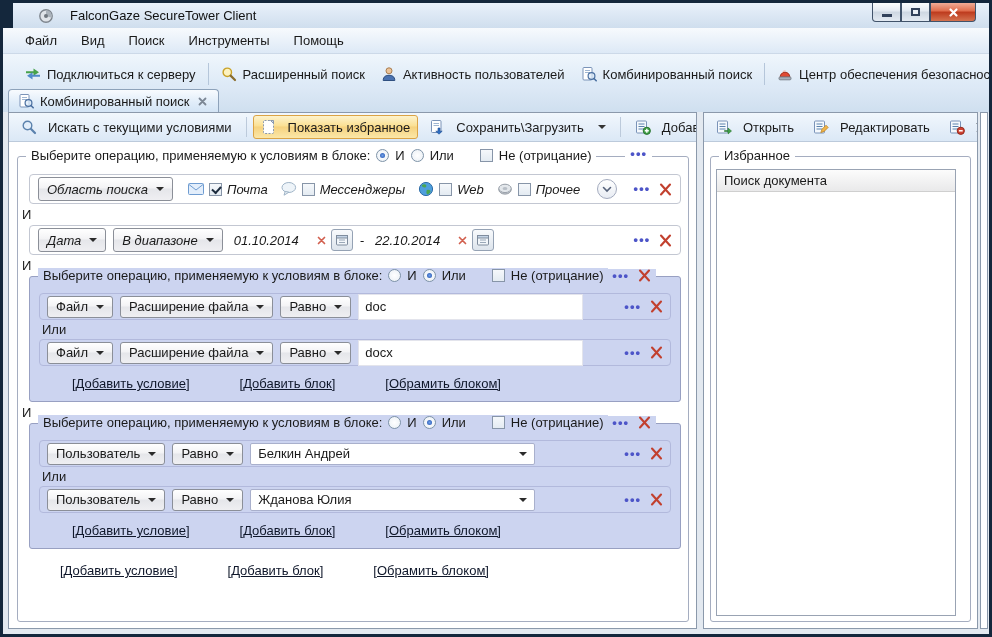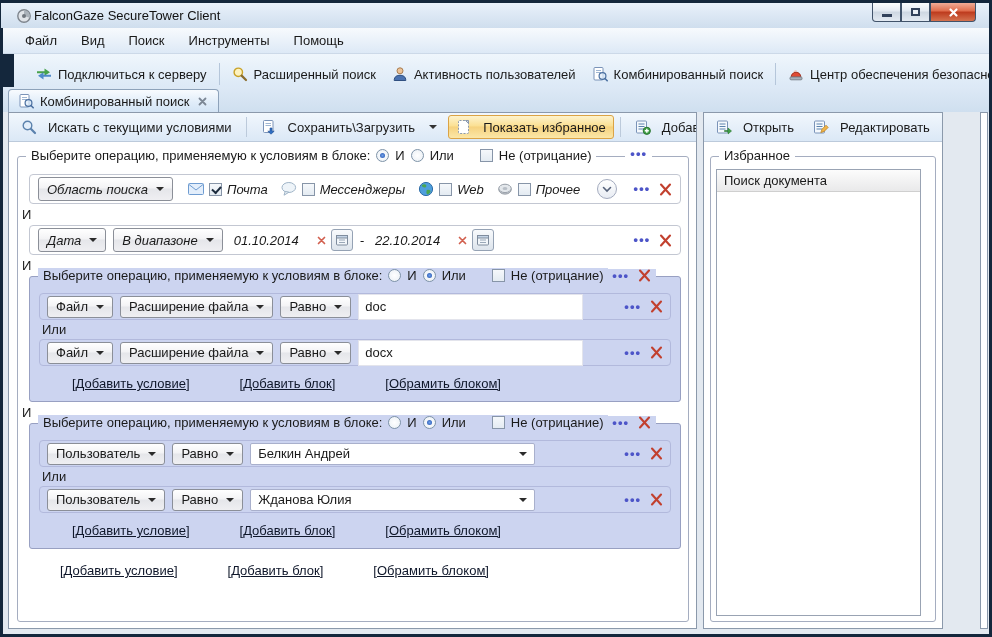--- a/index.html
+++ b/index.html
@@ -4,52 +4,52 @@
 <style>
   * { box-sizing: border-box; margin: 0; padding: 0; }
   html,body { width:992px; height:637px; overflow:hidden; }
   body {
     position:relative;
     font-family:"Liberation Sans", sans-serif;
     font-size:13px; color:#1a1a1a;
     background:#14273c;
   }
   
-  .titlebar{position:absolute;left:1px;top:3px;right:3px;height:25px;
-    background:linear-gradient(#e9f1fa,#cfdeee);display:flex;align-items:center;gap:2px;padding-left:15px;}
+  .titlebar{position:absolute;left:13px;top:3px;right:3px;height:25px;
+    background:linear-gradient(#e9f1fa,#cfdeee);display:flex;align-items:center;gap:16px;padding-left:25px;}
   .title-text{font-size:13px;color:#111;}
   .win-btns{position:absolute;top:3px;right:16px;display:flex;z-index:5;}
   .win-btn{width:29px;height:19px;border:1px solid #41536a;border-top:none;
     background:linear-gradient(#fbfdfe,#e2e9f1 45%,#cdd7e2 50%,#e3eaf2);
     display:flex;align-items:center;justify-content:center;}
   .win-btn:first-child{border-radius:0 0 0 4px;}
   .win-btn.close{width:46px;border-radius:0 0 4px 0;
     background:linear-gradient(#f0ac97,#df6b4a 45%,#bd3a1d 50%,#d4724f);}
   .glyph-min{width:10px;height:3px;background:#31415a;margin-top:6px;}
   .glyph-max{width:9px;height:8px;border:2px solid #31415a;background:#e9eef4;}
   .menubar{position:absolute;left:3px;top:28px;right:3px;height:26px;
     background:linear-gradient(#f7fafd,#dde9f6);border-bottom:1px solid #ccd9e8;
     display:flex;align-items:center;padding-left:10px;}
   .menu-item{padding:4px 12px;cursor:default;}
-  .toolbar{position:absolute;left:14px;top:54px;right:3px;height:41px;
+  .toolbar{position:absolute;left:3px;top:54px;right:3px;height:41px;
     background:linear-gradient(#eff6fc,#d8e6f5);border-bottom:1px solid #c3d3e6;
     display:flex;align-items:center;padding-left:6px;overflow:hidden;white-space:nowrap;}
   .grip{width:3px;height:22px;margin:0 6px 0 2px;
     background:repeating-linear-gradient(#9db3ca 0 2px, transparent 2px 4px);}
   .tb-btn{display:flex;align-items:center;gap:6px;padding:4px 8px;border-radius:3px;}
   .tb-sep{width:1px;height:22px;background:#b5c6da;margin:0 4px;flex:none;}
   .tabbar{position:absolute;left:3px;top:87px;right:3px;height:25px;
     background:linear-gradient(#dde9f6,#cfdfef);}
   .tab{position:absolute;left:5px;top:2px;height:23px;display:flex;align-items:center;gap:6px;
     padding:0 9px;background:linear-gradient(#f8fbfe,#dfecf9 60%,#d3e4f5);
     border:1px solid #8da2ba;border-bottom:none;border-radius:4px 4px 0 0;}
   .client-area{position:absolute;left:3px;top:112px;right:3px;bottom:3px;background:#e3e9f0;}
   
   .main-panel{position:absolute;left:5px;top:0;width:689px;bottom:5px;background:#fff;border:1px solid #8b99ab;}
-  .right-panel{position:absolute;left:700px;top:0;width:240px;bottom:5px;background:#fff;border:1px solid #8b99ab;}
+  .right-panel{position:absolute;left:700px;top:0;width:275px;bottom:5px;background:#fff;border:1px solid #8b99ab;}
   .right-strip{position:absolute;right:1px;top:0;width:8px;bottom:5px;background:#fff;border:1px solid #8b99ab;}
   .panel-toolbar{height:29px;background:linear-gradient(#f1f7fd,#dbe8f6);
     border-bottom:1px solid #bccadb;display:flex;align-items:center;padding:0 4px;gap:3px;overflow:hidden;white-space:nowrap;}
   .pt-btn{display:flex;align-items:center;gap:11px;padding:3px 7px;border:1px solid transparent;border-radius:3px;}
   .pt-btn.active{background:linear-gradient(#fdf3cd,#fbe093 45%,#f6d27e 50%,#fbe7a8);border-color:#dba345;}
   .pt-caret{width:0;height:0;border-left:4px solid transparent;border-right:4px solid transparent;
     border-top:4px solid #333;margin-left:3px;}
   .pt-sep{width:1px;height:20px;background:#bccadb;margin:0 3px;flex:none;}
   
   .builder{position:absolute;left:0;right:0;top:29px;bottom:0;padding:14px 4px 4px 4px;background:#fff;overflow:hidden;}
@@ -213,36 +213,36 @@
   <div class="main-panel">
     <div class="panel-toolbar">
       <div class="pt-btn">
         <svg class="i16" viewBox="0 0 16 16">
             <circle cx="6.5" cy="6.5" r="4.3" fill="#e3eefa" stroke="#5b82ad" stroke-width="1.4"></circle>
             <line x1="9.8" y1="9.8" x2="14" y2="14" stroke="#5b82ad" stroke-width="2.2" stroke-linecap="round"></line>
           </svg>
         <span>Искать с текущими условиями</span>
       </div>
       <span class="pt-sep"></span>
+      <div class="pt-btn active">
+        <svg class="i16" viewBox="0 0 16 16">
+            <rect x="2.5" y="1.5" width="10" height="13" rx="1" fill="#ffffff" stroke="#8a98ad" stroke-dasharray="2 1.4"></rect>
+            <path d="M9.5 1.5 h3 v3 z" fill="#cfdceb" stroke="#8a98ad"></path>
+          </svg>
+        <span>Показать избранное</span>
+      </div>
       <div class="pt-btn">
         <svg class="i16" viewBox="0 0 16 16">
             <rect x="2.5" y="1.5" width="9.5" height="12" rx="1" fill="#ffffff" stroke="#7a93b8"></rect>
             <line x1="4.5" y1="4.5" x2="10" y2="4.5" stroke="#9fb6d2"></line>
             <line x1="4.5" y1="6.5" x2="10" y2="6.5" stroke="#9fb6d2"></line>
             <path d="M9 9 v3.2 h-2.2 l3.2 3 3.2-3 h-2.2 V9 z" fill="#2f6fc4" stroke="#1e4f94" stroke-width="0.6"></path>
           </svg>
         <span>Сохранить\Загрузить</span>
         <span class="pt-caret"></span>
-      </div>
-      <div class="pt-btn active">
-        <svg class="i16" viewBox="0 0 16 16">
-            <rect x="2.5" y="1.5" width="10" height="13" rx="1" fill="#ffffff" stroke="#8a98ad" stroke-dasharray="2 1.4"></rect>
-            <path d="M9.5 1.5 h3 v3 z" fill="#cfdceb" stroke="#8a98ad"></path>
-          </svg>
-        <span>Показать избранное</span>
       </div>
       <span class="pt-sep"></span>
       <div class="pt-btn">
         <svg class="i16" viewBox="0 0 16 16">
             <rect x="1.5" y="2" width="10" height="12" rx="1" fill="#f5f9fd" stroke="#7a93b8"></rect>
             <line x1="3.5" y1="5" x2="9.5" y2="5" stroke="#5b82ad"></line>
             <line x1="3.5" y1="7.5" x2="9.5" y2="7.5" stroke="#5b82ad"></line>
             <line x1="3.5" y1="10" x2="9.5" y2="10" stroke="#5b82ad"></line>
             <circle cx="11.8" cy="11.8" r="3.6" fill="#3fa047" stroke="#2a7530"></circle>
             <path d="M11.8 9.8 v4 M9.8 11.8 h4" stroke="#ffffff" stroke-width="1.4"></path>

